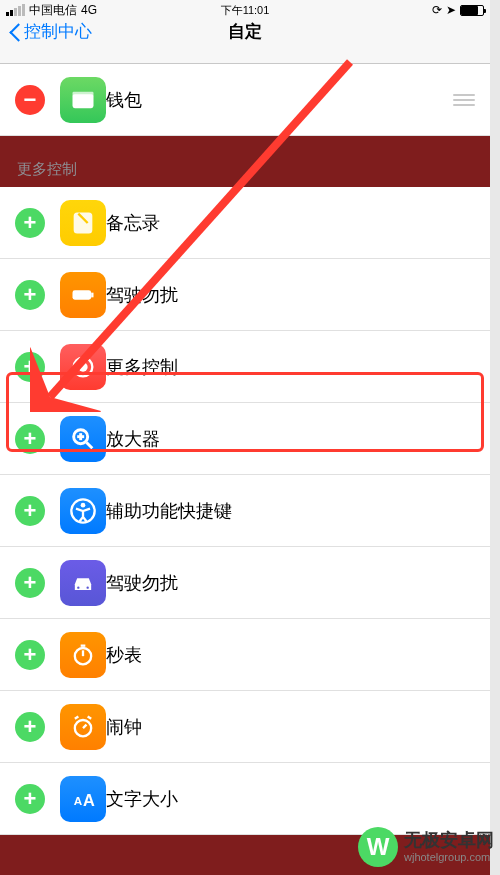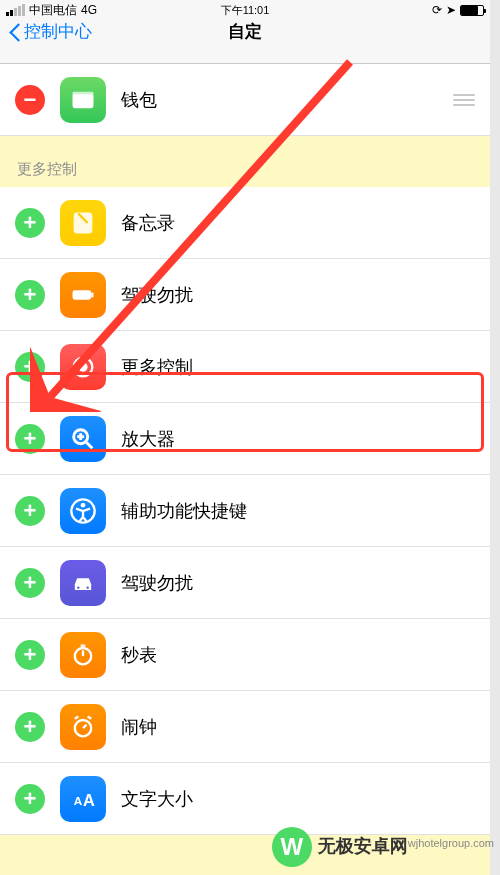--- a/index.html
+++ b/index.html
@@ -1,17 +1,17 @@
 <!DOCTYPE html>
 <html><head>
 <meta charset="utf-8">
 <style>
 *{margin:0;padding:0;box-sizing:border-box;font-family:-apple-system,"PingFang SC",sans-serif}
 body{width:500px;height:875px;background:#f2f2f2;position:relative;overflow:hidden}
-.phone{width:490px;height:100%;background:#fef9c3;position:relative}
+.phone{width:490px;height:100%;background:#7f1d1d;position:relative}
 .status-bar{height:20px;display:flex;align-items:center;padding:0 6px;font-size:12px;background:#f7f7f7}
 .status-left{display:flex;align-items:center;gap:4px}
 .signal{display:flex;gap:1px;align-items:flex-end}
 .signal span{width:3px;background:#000}
 .signal span:nth-child(1){height:4px}
 .signal span:nth-child(2){height:6px}
 .signal span:nth-child(3){height:8px;background:#bbb}
 .signal span:nth-child(4){height:10px;background:#bbb}
 .signal span:nth-child(5){height:12px;background:#bbb}
 .carrier{font-size:12px}
@@ -27,40 +27,40 @@
 .nav-title{position:absolute;left:50%;transform:translateX(-50%);font-size:17px;font-weight:600}
 .content{overflow-y:auto}
 .list-row{display:flex;align-items:center;height:72px;background:#fff;padding:0 15px;border-bottom:1px solid #e0e0e0}
 .list-row.first{border-top:none;margin-top:0}
 .action-btn{width:30px;height:30px;border-radius:50%;display:flex;align-items:center;justify-content:center;flex-shrink:0}
 .action-btn.remove{background:#ff3b30}
 .action-btn.add{background:#4cd964}
 .action-btn span{color:#fff;font-size:22px;font-weight:bold;line-height:1}
 .app-icon{width:46px;height:46px;border-radius:10px;margin-left:15px;display:flex;align-items:center;justify-content:center;flex-shrink:0}
 .app-icon svg{width:28px;height:28px}
-.row-label{margin-left:15px;font-size:18px;color:#000}
+.row-label{font-size:18px;color:#000}
 .drag-handle{margin-left:auto;display:flex;flex-direction:column;gap:3px}
 .drag-handle span{width:22px;height:2px;background:#c8c8c8;border-radius:1px}
 .section-header{padding:24px 17px 8px;font-size:15px;color:#8e8e93}
 .wallet-icon{background:linear-gradient(180deg,#6cd964,#34c759)}
 .notes-icon{background:linear-gradient(180deg,#ffd60a,#ffcc00)}
 .lowpower-icon{background:linear-gradient(180deg,#ff9500,#ff8000)}
 .screenrec-icon{background:linear-gradient(180deg,#ff5e5e,#ff3b30)}
 .magnifier-icon{background:linear-gradient(180deg,#1e90ff,#007aff)}
 .accessibility-icon{background:linear-gradient(180deg,#1e90ff,#007aff)}
 .dnd-icon{background:linear-gradient(180deg,#6b5ce7,#5856d6)}
 .stopwatch-icon{background:linear-gradient(180deg,#ff9500,#ff8000)}
 .alarm-icon{background:linear-gradient(180deg,#ff9500,#ff8000)}
 .textsize-icon{background:linear-gradient(180deg,#1e90ff,#007aff)}
 .highlight-box{position:absolute;border:3px solid #ff3b30;border-radius:6px;left:6px;width:478px;top:372px;height:80px;pointer-events:none}
 .arrow-svg{position:absolute;left:30px;top:52px;width:340px;height:360px}
 .side-strip{position:absolute;right:0;top:0;width:10px;height:100%;background:#e8e8e8}
 .watermark{position:absolute;right:6px;bottom:8px;display:flex;align-items:center;gap:6px}
 .wm-logo{width:40px;height:40px;border-radius:50%;background:#4cd964;display:flex;align-items:center;justify-content:center;color:#fff;font-size:24px;font-weight:bold}
-.wm-text{display:flex;flex-direction:row;line-height:1.1}
+.wm-text{display:flex;flex-direction:column;line-height:1.1}
 .wm-text .t1{font-size:18px;font-weight:bold;color:#333}
 .wm-text .t2{font-size:11px;color:#888}
 </style>
 </head>
 <body>
 
 <div class="phone">
   <div class="status-bar">
     <div class="status-left">
       <div class="signal">

